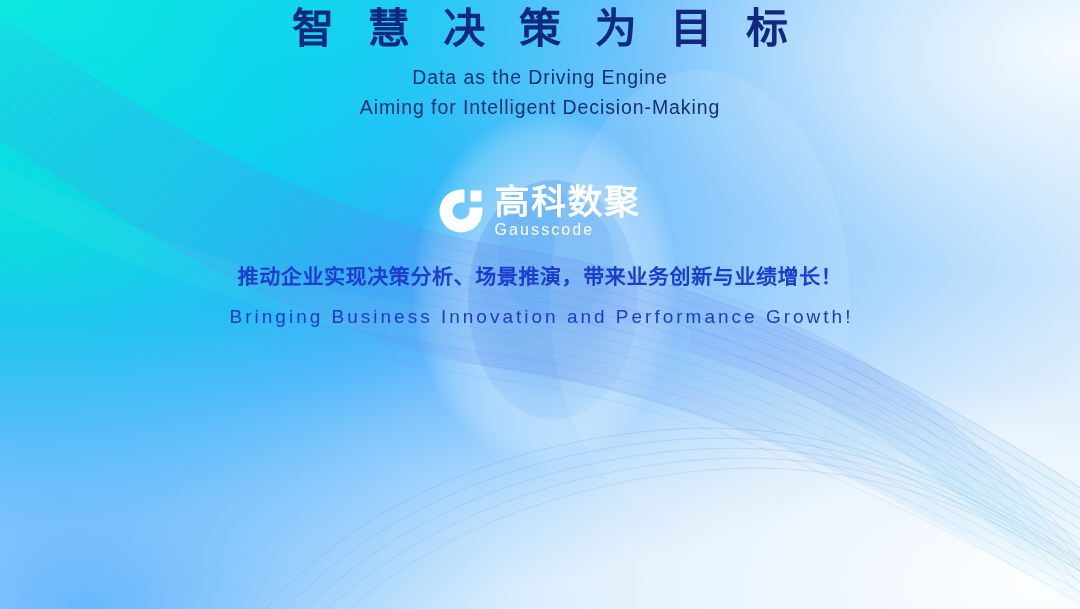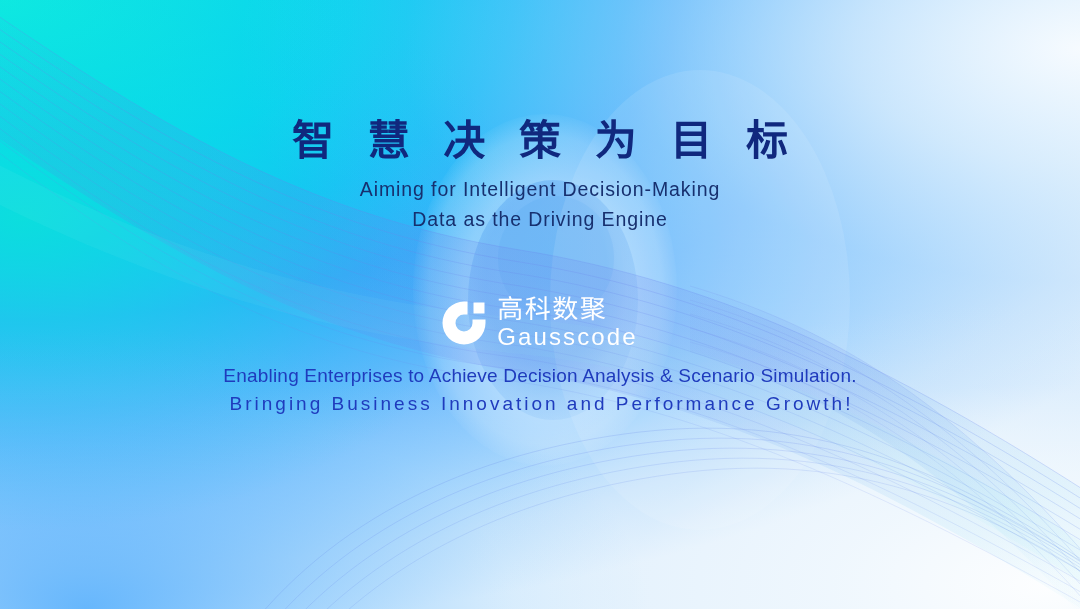--- a/index.html
+++ b/index.html
@@ -85,21 +85,20 @@
   
   .content {
     position: absolute;
     inset: 0;
     display: flex;
     flex-direction: column;
     align-items: center;
   }
 
   .headline {
-    margin-top: 112px;
     text-align: center;
     color: #10287e;
     font-weight: 700;
     font-size: 42px;
     line-height: 57px;
     letter-spacing: 11px;
     text-indent: 11px;
     white-space: nowrap;
   }
   .headline .hl {
@@ -133,28 +132,28 @@
     display: block;
   }
   .logo-words {
     display: flex;
     flex-direction: column;
     justify-content: center;
     line-height: 1;
   }
   .logo-cn {
     color: #ffffff;
-    font-size: 26px;
-    font-weight: 400;
+    font-size: 35px;
+    font-weight: 700;
     letter-spacing: 1.5px;
     white-space: nowrap;
   }
   .logo-en {
     color: #ffffff;
-    font-size: 24px;
+    font-size: 16px;
     font-weight: 400;
     letter-spacing: 2.1px;
     margin-top: 3px;
     white-space: nowrap;
   }
 
   
   .tagline-cn {
     margin-top: 22px;
     color: #1d3ecb;
@@ -272,22 +271,22 @@
     </g>
   </svg>
 
   <div class="content">
 
     <div class="headline">
       <span class="hl">智 慧 决 策 为 目 标</span>
     </div>
 
     <div class="subtitles">
+      <span class="sub">Data as the Driving Engine</span>
       <span class="sub">Aiming for Intelligent Decision-Making</span>
-      <span class="sub">Data as the Driving Engine</span>
     </div>
 
     <div class="logo">
       <svg class="logo-mark" viewBox="0 0 44 44">
 
         <path fill="#ffffff" d="M22 0.5
                  A21.5 21.5 0 1 0 22 43.5
                  A21.5 21.5 0 0 0 43.5 22
                  L43.5 18.5
                  L30.5 18.5
@@ -298,20 +297,20 @@
                  Z"></path>
 
         <rect x="31.5" y="1.5" width="11" height="11" fill="#ffffff"></rect>
       </svg>
       <div class="logo-words">
         <span class="logo-cn">高科数聚</span>
         <span class="logo-en">Gausscode</span>
       </div>
     </div>
 
+    <div class="tagline-cn">推动企业实现决策分析、场景推演，带来业务创新与业绩增长！</div>
 
     <div class="tagline-en">
-      <span class="ten">Enabling Enterprises to Achieve Decision Analysis &amp; Scenario Simulation.</span>
       <span class="ten wide">Bringing Business Innovation and Performance Growth!</span>
     </div>
 
   </div>
 </div>
 
 </body></html>

